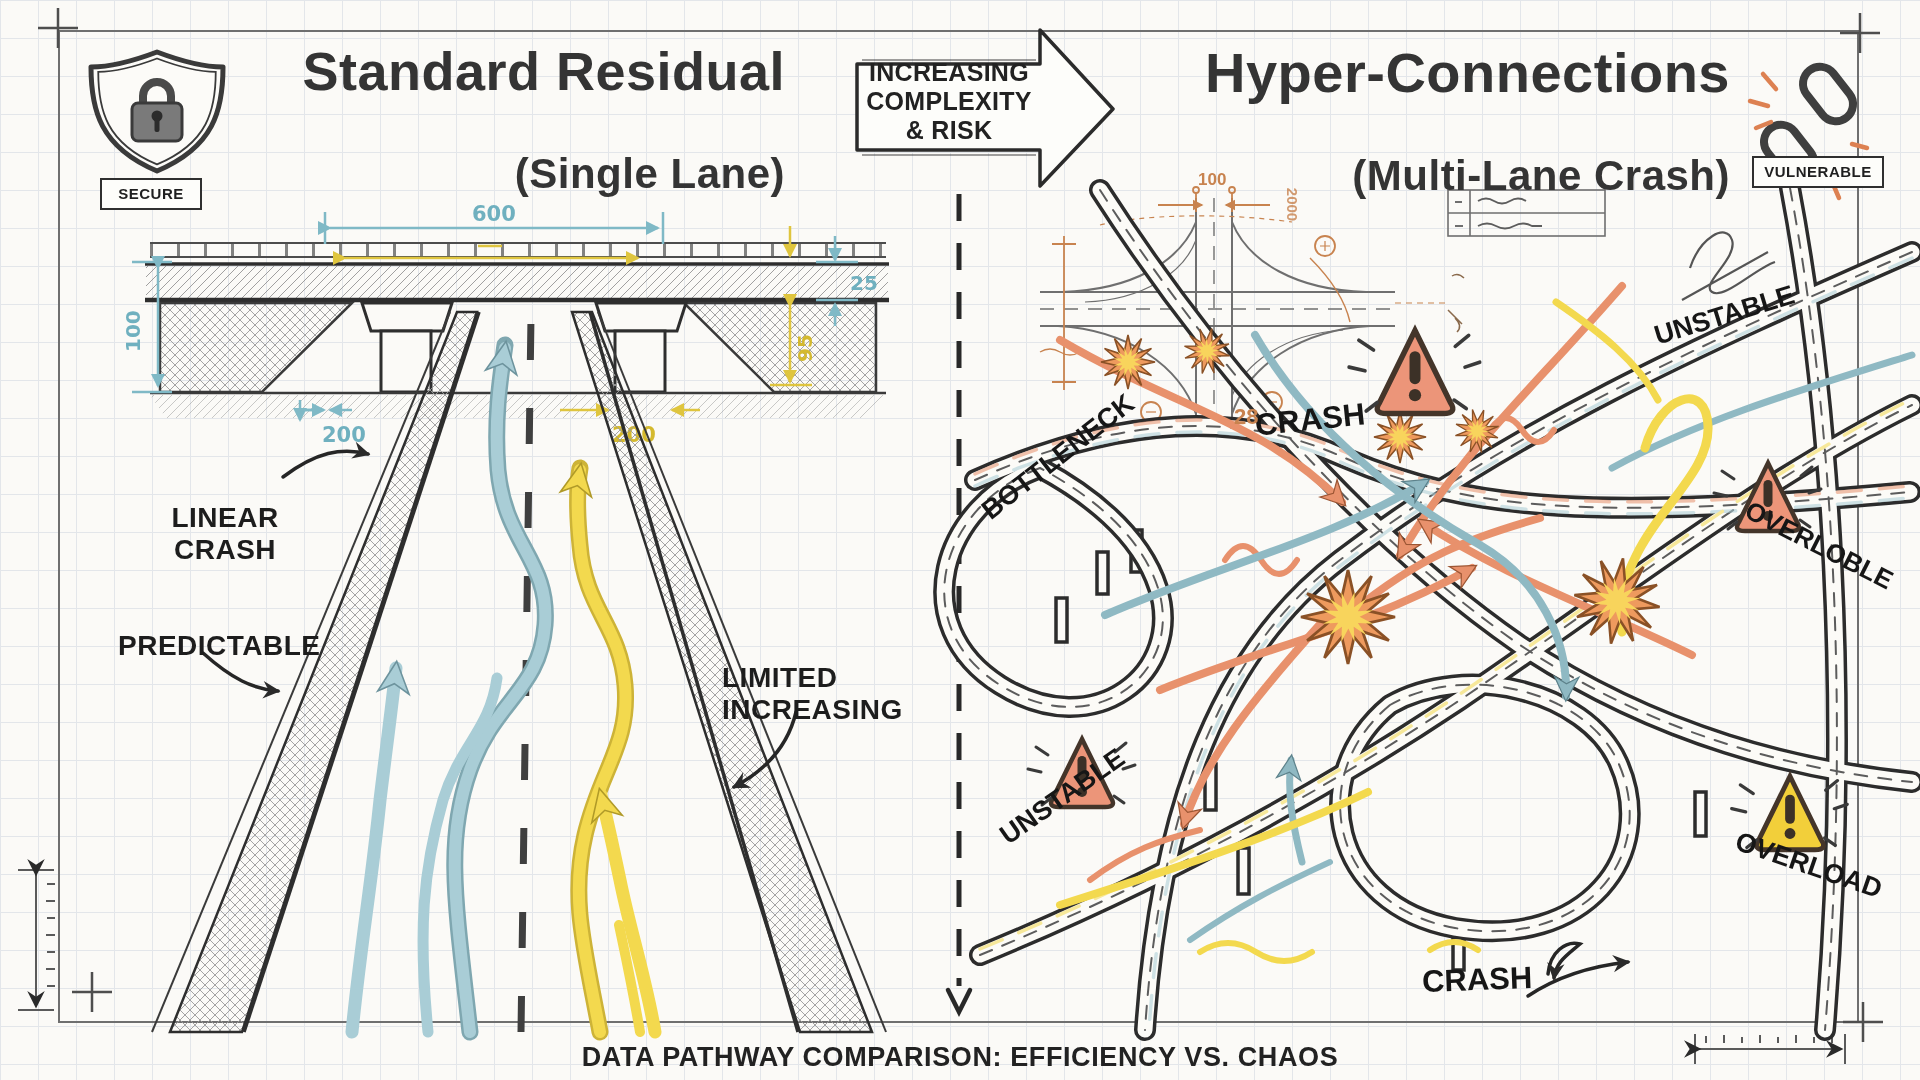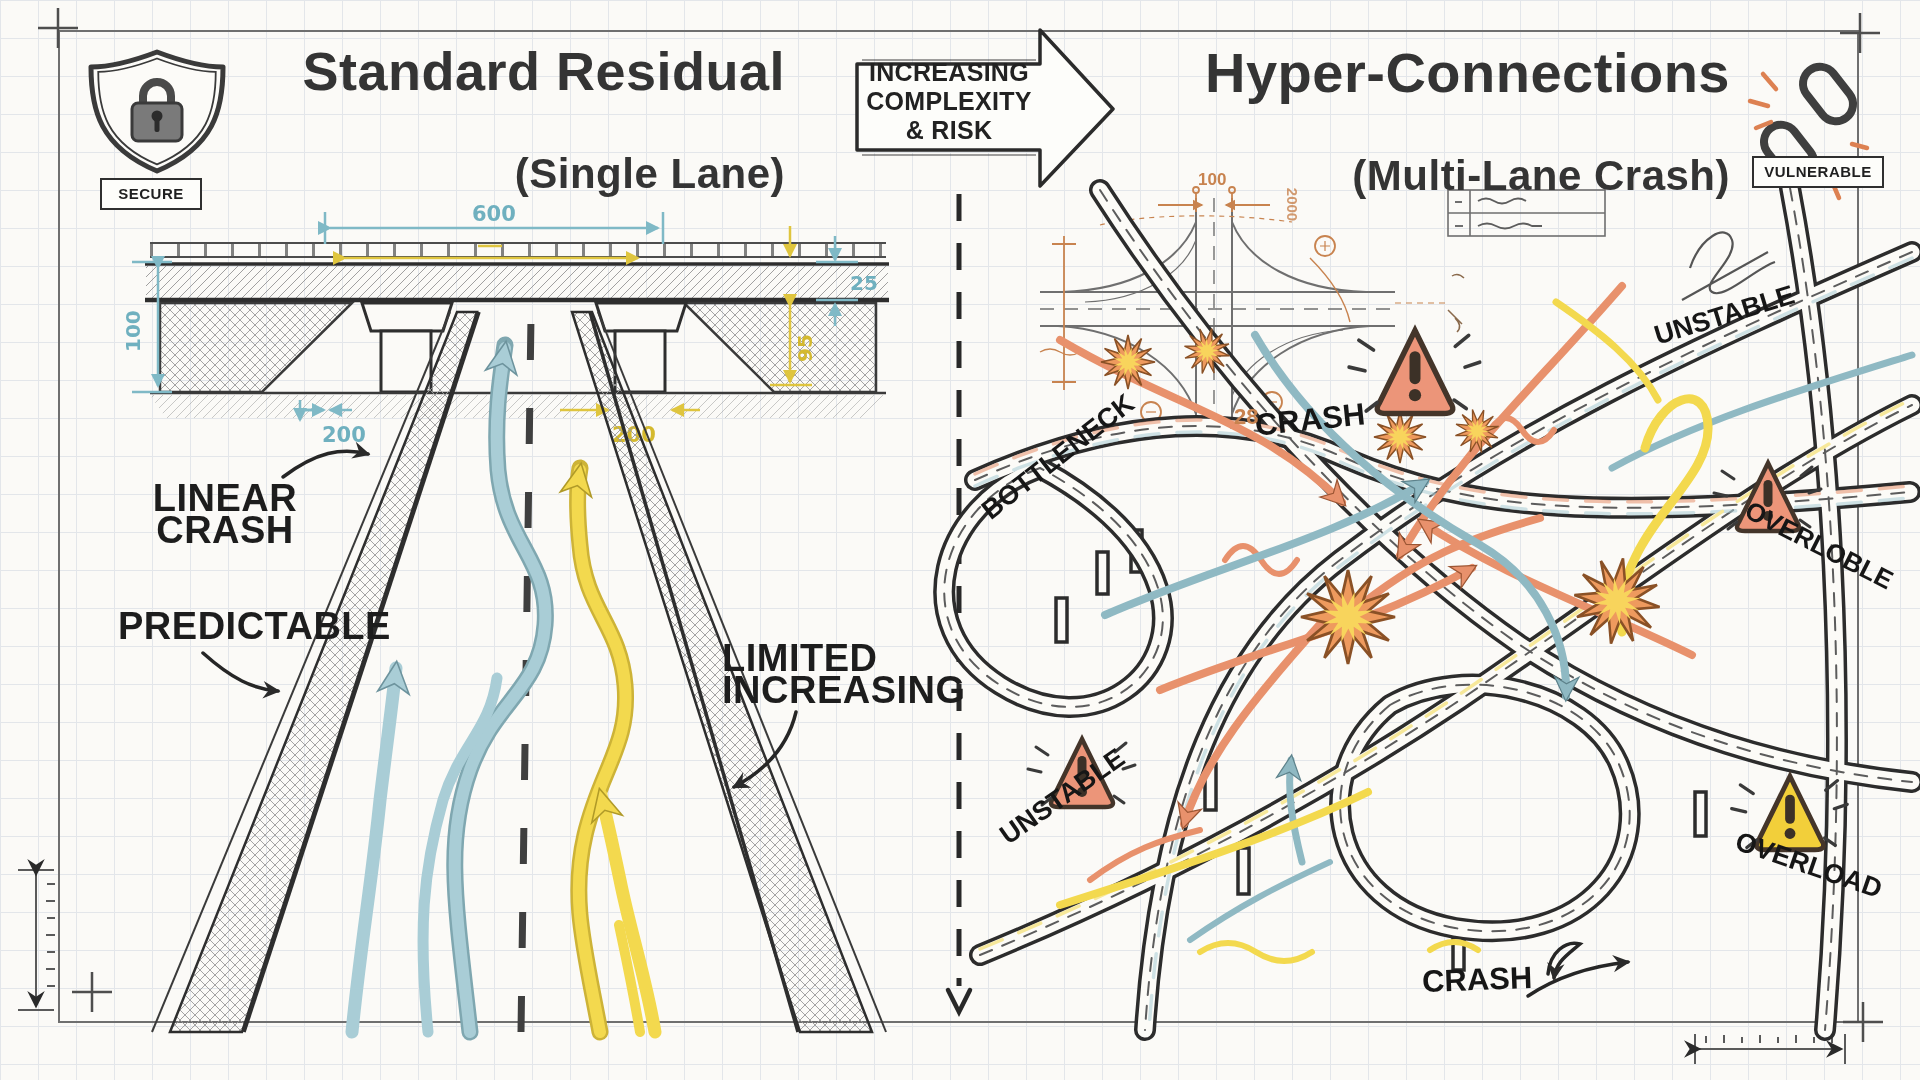--- a/index.html
+++ b/index.html
@@ -15,21 +15,21 @@
   svg text{font-family:"DejaVu Sans", sans-serif;}
   .abs{position:absolute;}
   .title{font-weight:800;color:#343434;text-align:right;letter-spacing:.5px;}
   .t-main{font-size:54px;}
   .t-main-r{font-size:56px;}
   .t-sub{font-size:42px;margin-top:46px;}
   .badge{border:2.5px solid #2f2f2f;background:#fdfdfa;color:#1f1f1f;
          font-weight:700;font-size:15px;text-align:center;line-height:28px;
          letter-spacing:.5px;}
   .annot{font-weight:700;color:#1d1d1d;letter-spacing:.5px;}
-  .annot-29{font-size:38px;line-height:32px;}
+  .annot-29{font-size:28px;line-height:32px;margin-top:20px;}
   .chaos{font-weight:700;color:#161616;white-space:nowrap;}
   .arrowtxt{font-weight:800;font-size:25px;line-height:29px;color:#222;
             text-align:center;letter-spacing:.3px;}
   .caption{font-weight:800;font-size:27px;color:#222;text-align:center;
            letter-spacing:.6px;}
   .dimtext{font-weight:700;}
 </style>
 </head>
 <body>
 
@@ -400,14 +400,15 @@
 <div class="abs chaos" style="left:1652px;top:300px;font-size:27px;transform:rotate(-17deg);">UNSTABLE</div>
 <div class="abs chaos" style="left:1738px;top:530px;font-size:26px;transform:rotate(27deg);">OVERLOBLE</div>
 <div class="abs chaos" style="left:1012px;top:820px;font-size:27px;transform:rotate(-35deg);transform-origin:left bottom;">UNSTABLE</div>
 <div class="abs chaos" style="left:1732px;top:850px;font-size:27px;transform:rotate(19deg);">OVERLOAD</div>
 <div class="abs chaos" style="left:1422px;top:962px;font-size:31px;transform:rotate(-2deg);">CRASH</div>
 
 <div class="abs dimtext" style="left:1198px;top:170px;font-size:17px;color:#c8834f;">100</div>
 <div class="abs dimtext" style="left:1276px;top:196px;font-size:15px;color:#c8834f;transform:rotate(90deg);opacity:.8;">2000</div>
 <div class="abs dimtext" style="left:1234px;top:404px;font-size:22px;color:#c8834f;">28</div>
 
+<div class="abs caption" style="left:0;top:1042px;width:1920px;">DATA PATHWAY COMPARISON: EFFICIENCY VS. CHAOS</div>
 
 </div>
 
 </body></html>

